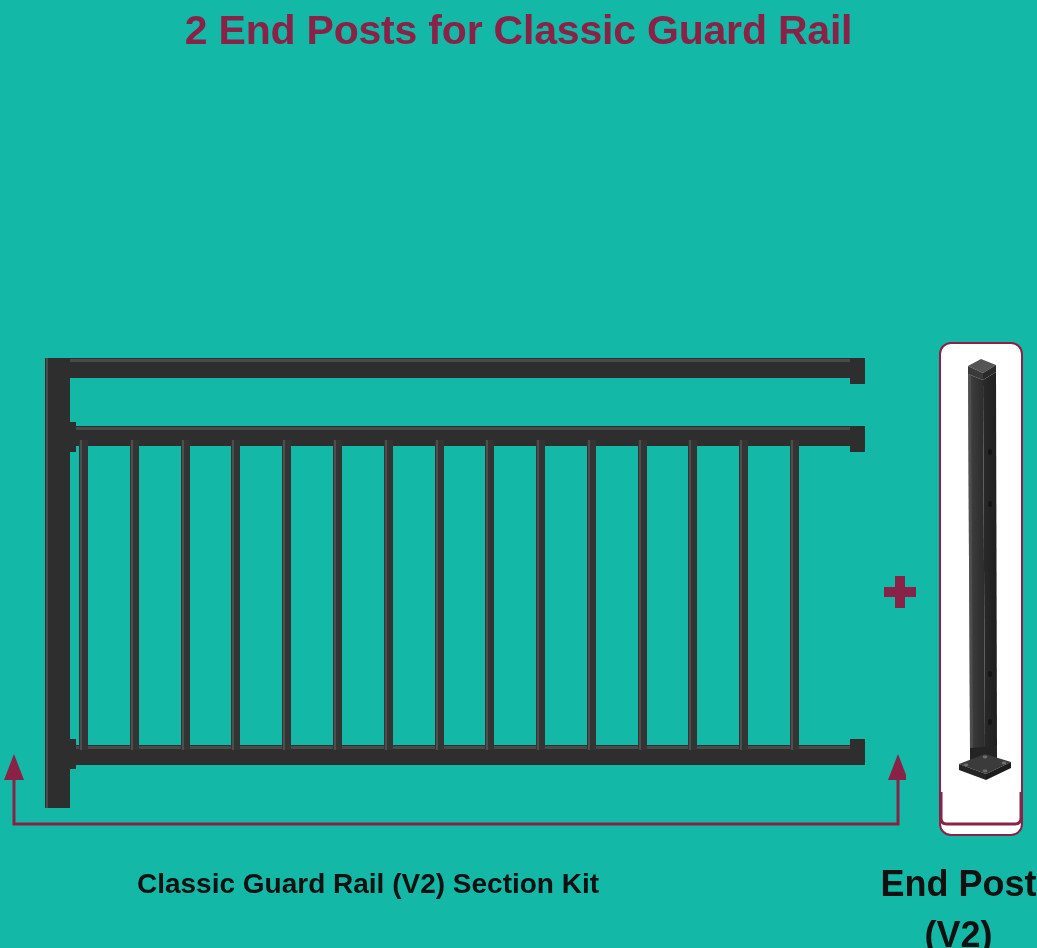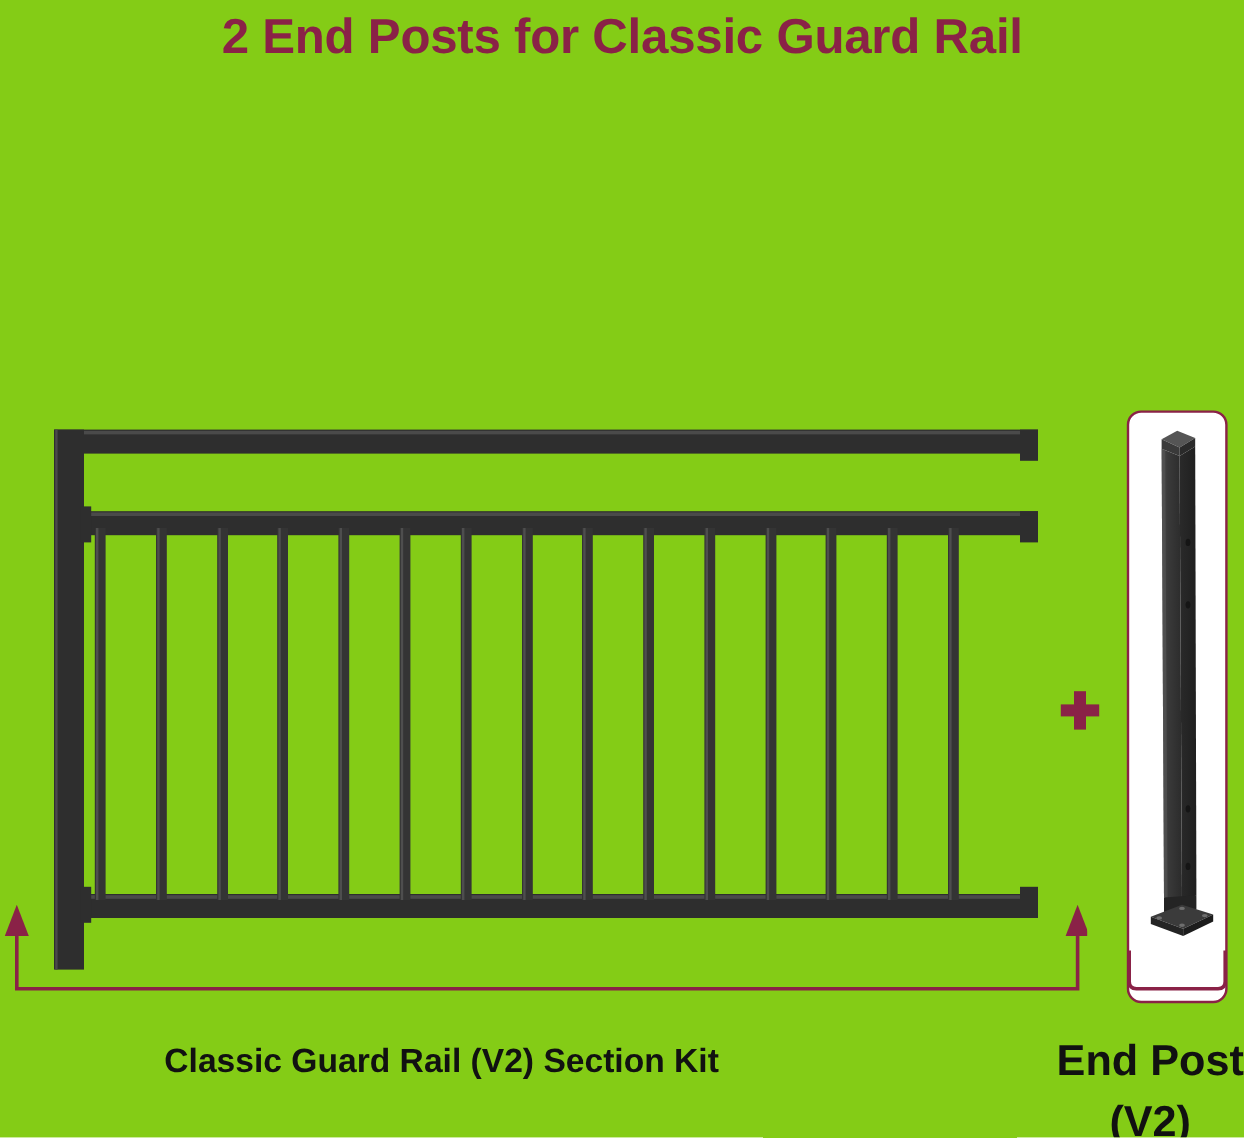--- a/index.html
+++ b/index.html
@@ -8,21 +8,21 @@
     background: #ffffff;
   }
   body {
     font-family: "Liberation Sans", sans-serif;
     -webkit-font-smoothing: antialiased;
   }
   #stage {
     position: relative;
     width: 1037px;
     height: 948px;
-    background: #84cc16;
+    background: #14b8a6;
     overflow: hidden;
   }
 
   
   .title {
     position: absolute;
     left: 0;
     top: 0;
     width: 1037px;
     text-align: center;

